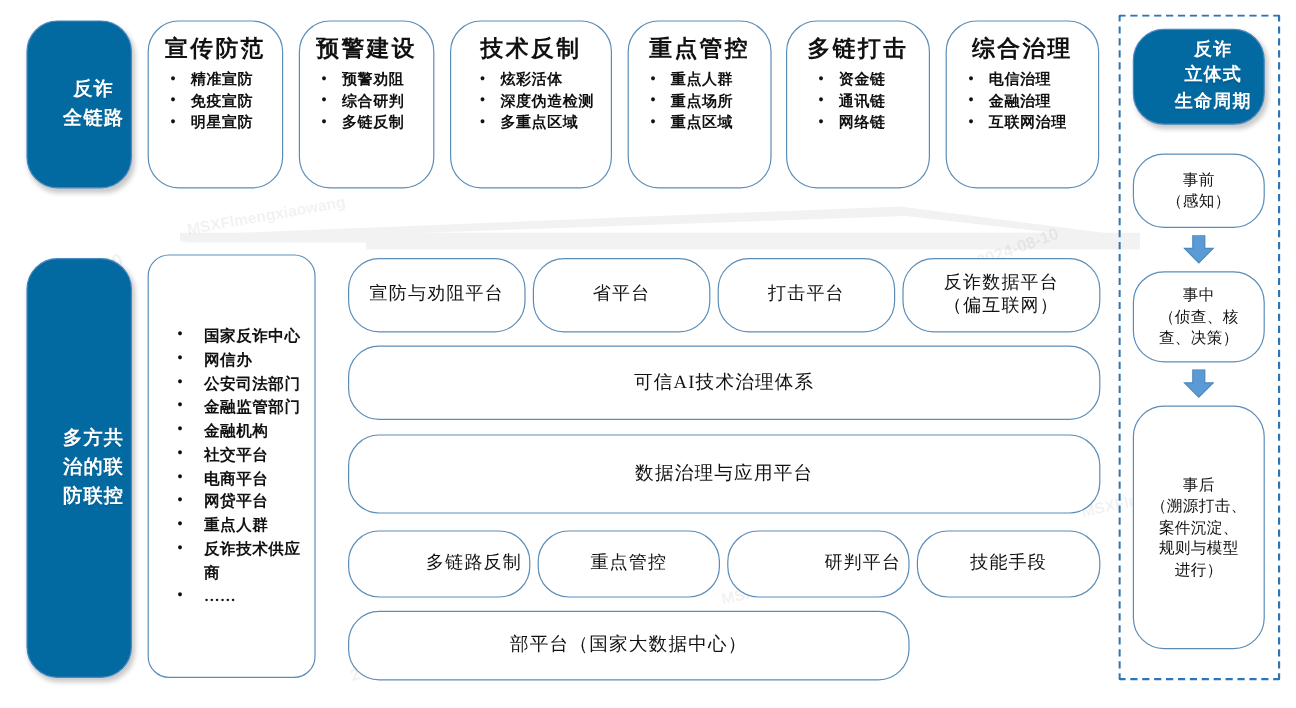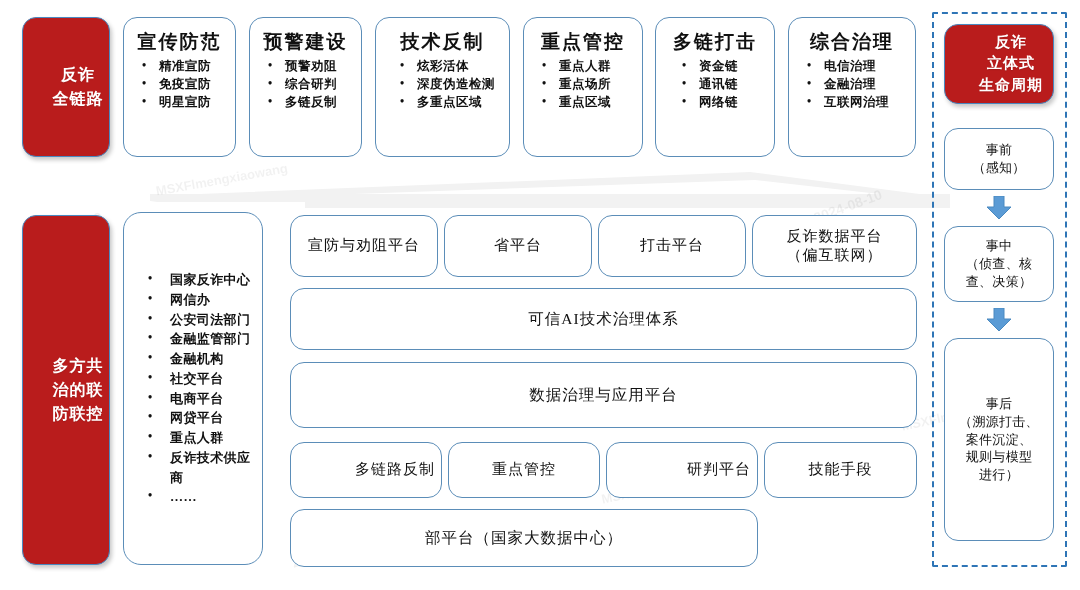--- a/index.html
+++ b/index.html
@@ -18,31 +18,31 @@
     height: 590px;
     background: #ffffff;
     overflow: hidden;
   }
 
   
   .box {
     position: absolute;
     box-sizing: border-box;
     border: 1.4px solid #5B8DB8;
-    border-radius: 14px;
+    border-radius: 26px;
     background: #ffffff;
     display: flex;
     flex-direction: column;
     align-items: center;
     justify-content: center;
     text-align: center;
     line-height: 1.28;
   }
   .box.filled {
-    background: #b91c1c;
+    background: #0369a1;
     border: 1.4px solid #4A89C0;
     color: #ffffff;
     font-weight: 700;
     letter-spacing: 1px;
     text-shadow: 0 1px 1px rgba(0,0,0,.12);
     padding-left: 24px;
   }
   .box.shadowed {
     box-shadow: 2px 3px 4px rgba(0,0,0,.22);
   }

